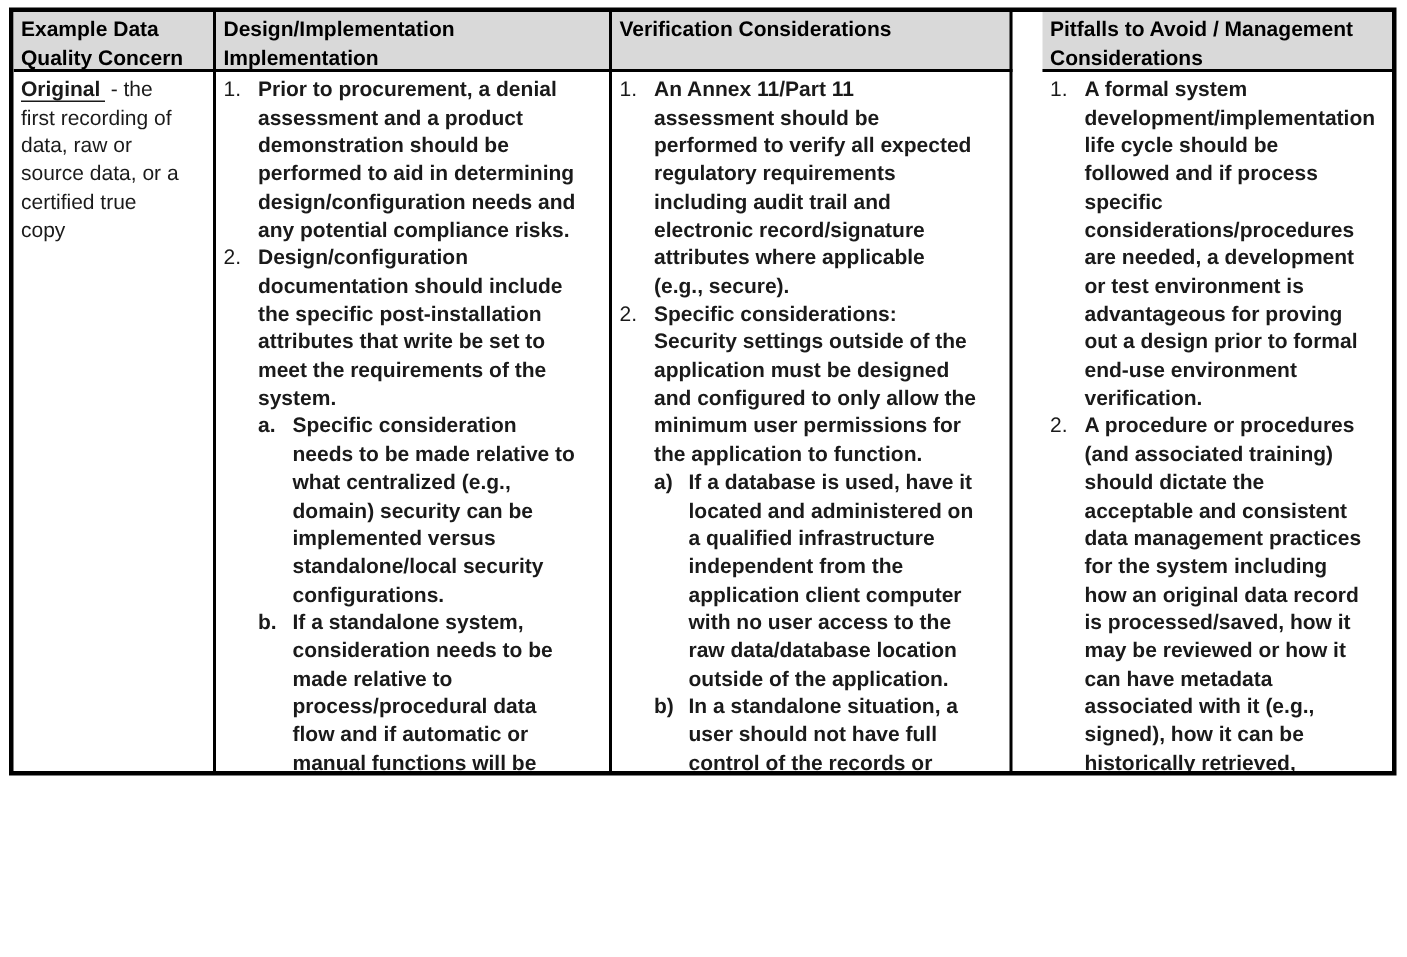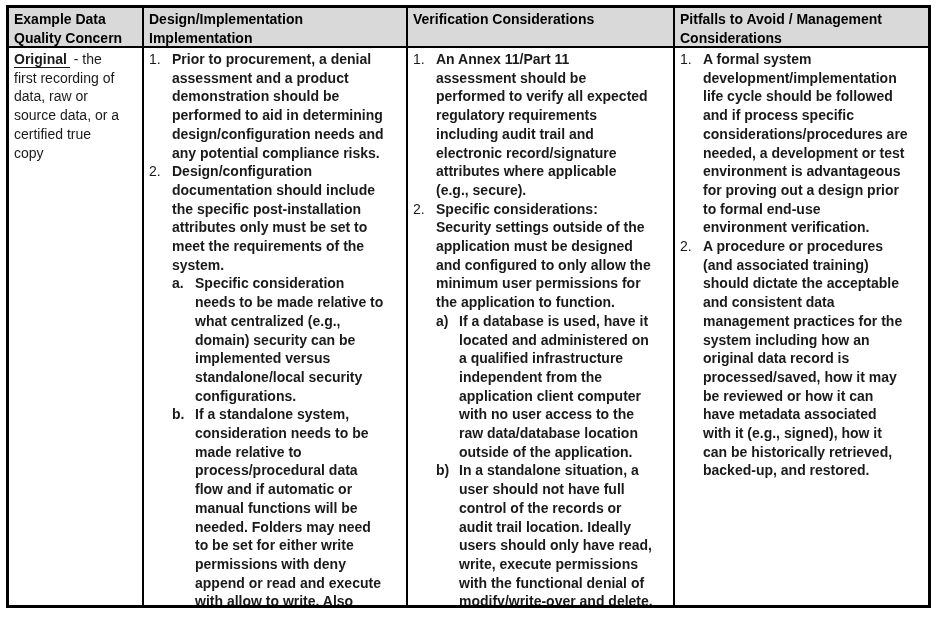--- a/index.html
+++ b/index.html
@@ -5,21 +5,21 @@
   * { margin: 0; padding: 0; box-sizing: border-box; }
   html, body { background: var(--page-bg, #ffffff); }
   body {
     width: 938px; height: 638px;
     font-family: "Liberation Sans", sans-serif;
     color: var(--text, #1a1a1a);
     overflow: hidden;
   }
   .page { padding: 5px 0 0 6px; }
   .tbl {
-    width: 925px; height: 603px;
+    width: 925px; height: 512px;
     border: 3px solid var(--border, #000);
     background: #ffffff;
     display: grid;
     grid-template-columns: 135px 264px 267px 1fr;
     grid-template-rows: 40px 1fr;
     overflow: hidden;
   }
   .hcell {
     background: var(--header-bg, #d9d9d9);
     font-weight: 700;
@@ -30,21 +30,21 @@
     border-bottom: 2px solid var(--border, #000);
     color: #000;
   }
   .cell {
     font-size: 14px;
     line-height: 18.7px;
     padding: 2px 20px 0 5px;
     border-right: 2px solid var(--border, #000);
     overflow: hidden;
   }
-  .c4 { border-right: none; }
+  .c4 { border-right: none; margin-left: 20px; }
   .term {
     font-weight: 700;
     border-bottom: 1.5px solid var(--text, #1a1a1a);
     padding-right: 3px;
   }
   .li { display: flex; align-items: flex-start; }
   .mk { flex: 0 0 23px; }
   .tx { flex: 1; min-width: 0; font-weight: bold; }
 </style>
 </head>
@@ -66,21 +66,21 @@
     <div class="cell c2">
 
       <div class="li">
         <span class="mk">1.</span>
         <span class="tx">Prior to procurement, a denial assessment and a product demonstration should be performed to aid in determining design/configuration needs and any potential compliance risks.</span>
       </div>
 
       <div class="li">
         <span class="mk">2.</span>
         <div class="tx">
-          <div>Design/configuration documentation should include the specific post-installation attributes only must be set to meet the requirements of the system.</div>
+          <div>Design/configuration documentation should include the specific post-installation attributes that write be set to meet the requirements of the system.</div>
           <div class="li">
             <span class="mk">a.</span>
             <span class="tx">Specific consideration needs to be made relative to what centralized (e.g., domain) security can be implemented versus standalone/local security configurations.</span>
           </div>
           <div class="li">
             <span class="mk">b.</span>
             <span class="tx">If a standalone system, consideration needs to be made relative to process/procedural data flow and if automatic or manual functions will be needed. Folders may need to be set for either write permissions with deny append or read and execute with allow to write. Also permission inheritance needs to be accounted for.</span>
           </div>
         </div>
       </div>

